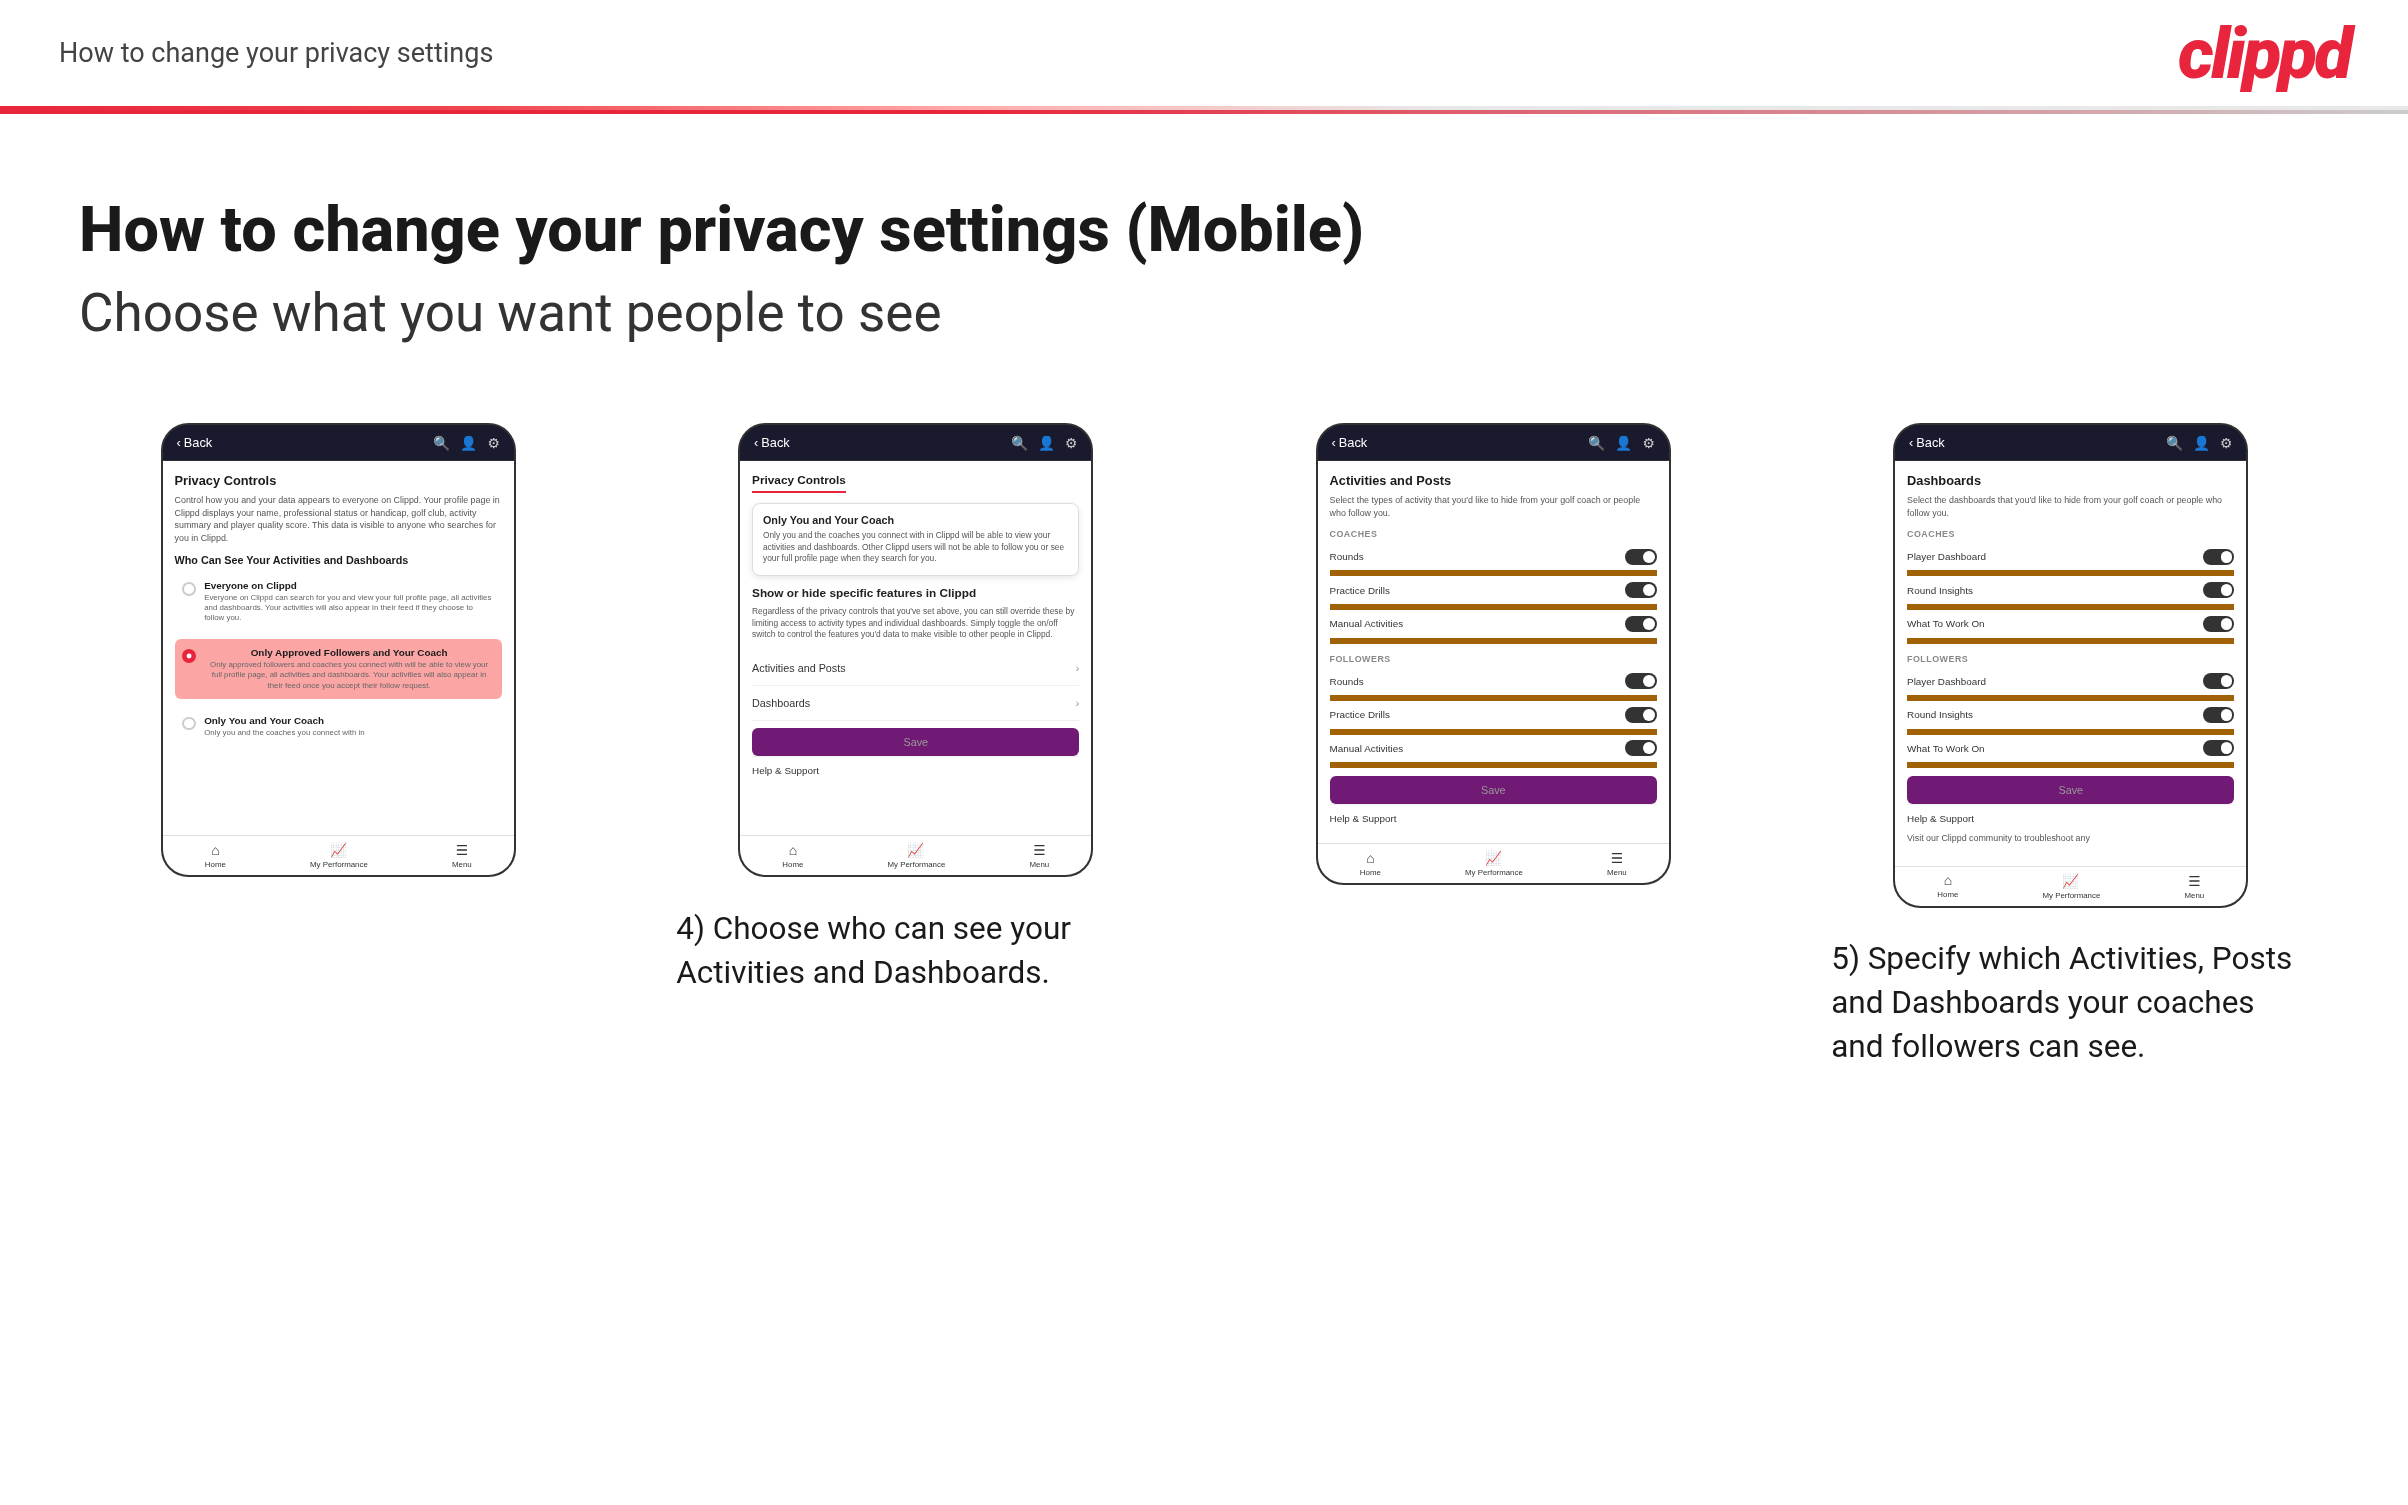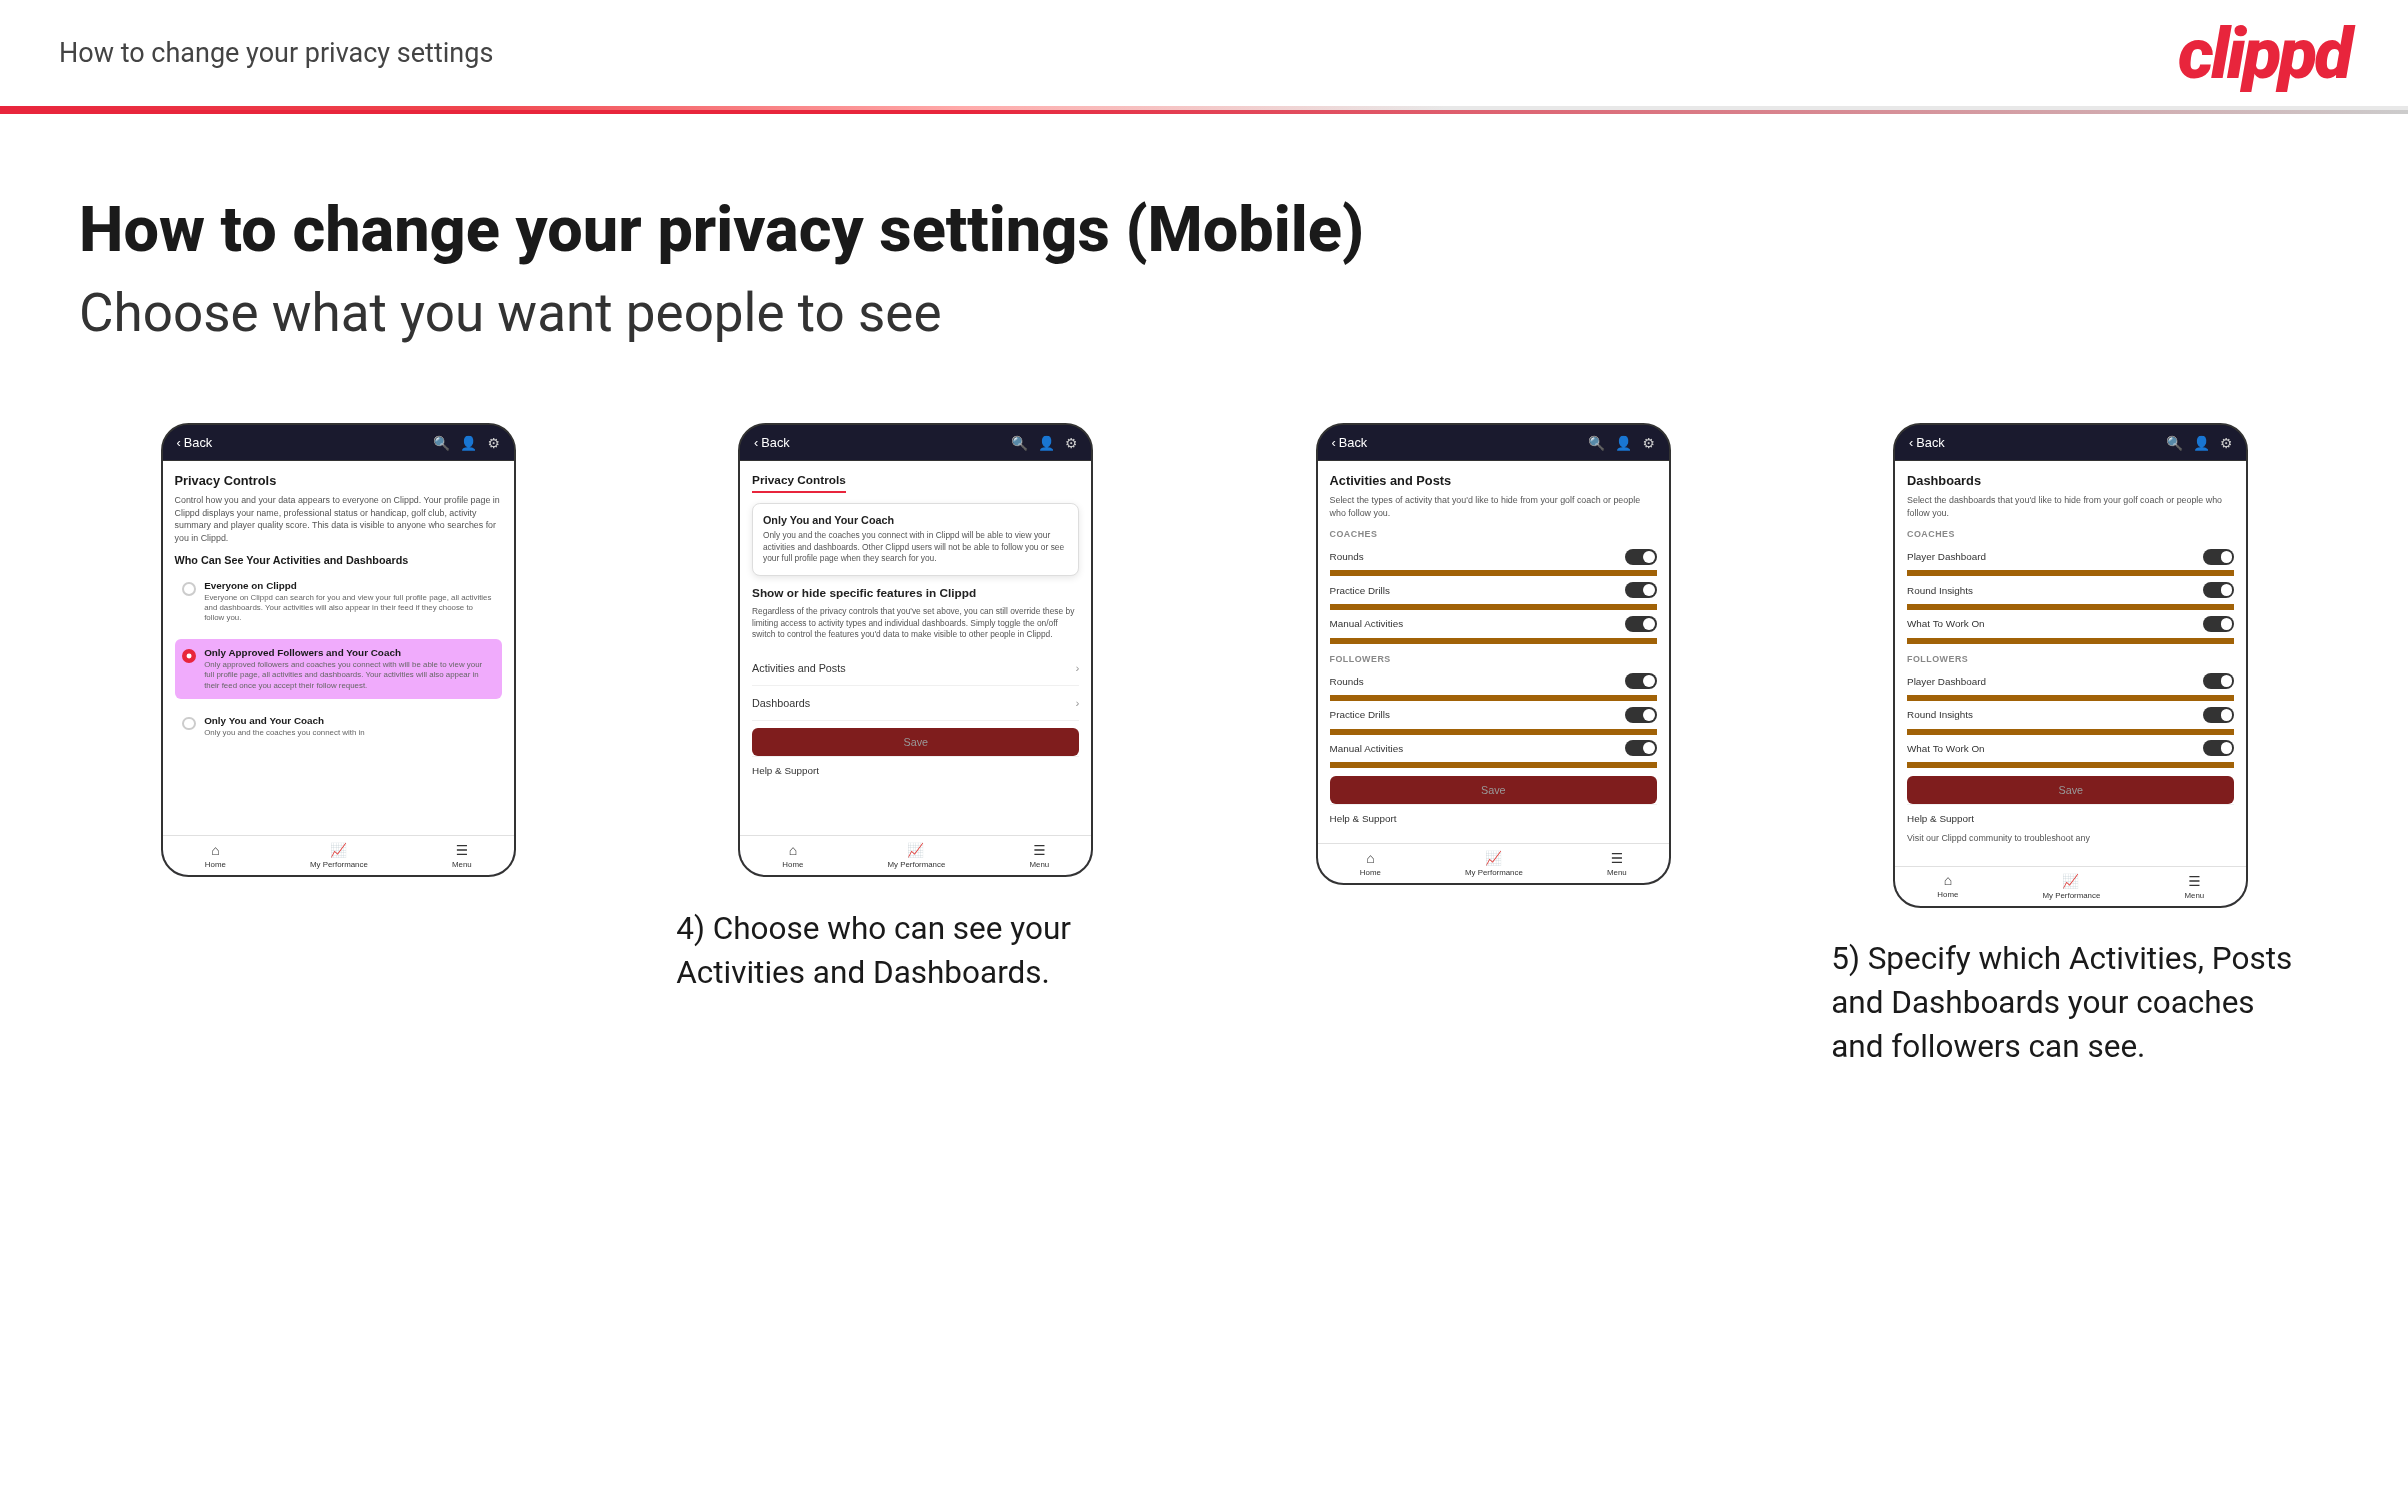--- a/index.html
+++ b/index.html
@@ -302,21 +302,21 @@
       color: #333;
     }
     .chevron {
       color: #999;
       font-size: 11.8px;
     }
 
     
     .save-btn {
       width: 100%;
-      background: #7f1d1d;
+      background: #701a75;
       border: none;
       border-radius: 5.9px;
       padding: 7.9px;
       font-size: 10.8px;
       color: #999;
       text-align: center;
       margin-top: 7.9px;
     }
 
     
@@ -388,21 +388,21 @@
           <div class="phone-sub-heading">Who Can See Your Activities and Dashboards</div>
 
           <div class="radio-option">
             <div class="radio-circle"></div>
             <div>
               <div class="radio-label">Everyone on Clippd</div>
               <div class="radio-desc">Everyone on Clippd can search for you and view your full profile page, all activities and dashboards. Your activities will also appear in their feed if they choose to follow you.</div>
             </div>
           </div>
 
-          <div class="radio-option" style="background:#f0abfc; border-radius:5.9px;">
+          <div class="radio-option" style="background:#fca5a5; border-radius:5.9px;text-align:center;">
             <div class="radio-circle selected"></div>
             <div>
               <div class="radio-label">Only Approved Followers and Your Coach</div>
               <div class="radio-desc">Only approved followers and coaches you connect with will be able to view your full profile page, all activities and dashboards. Your activities will also appear in their feed once you accept their follow request.</div>
             </div>
           </div>
 
           <div class="radio-option">
             <div class="radio-circle"></div>
             <div>

